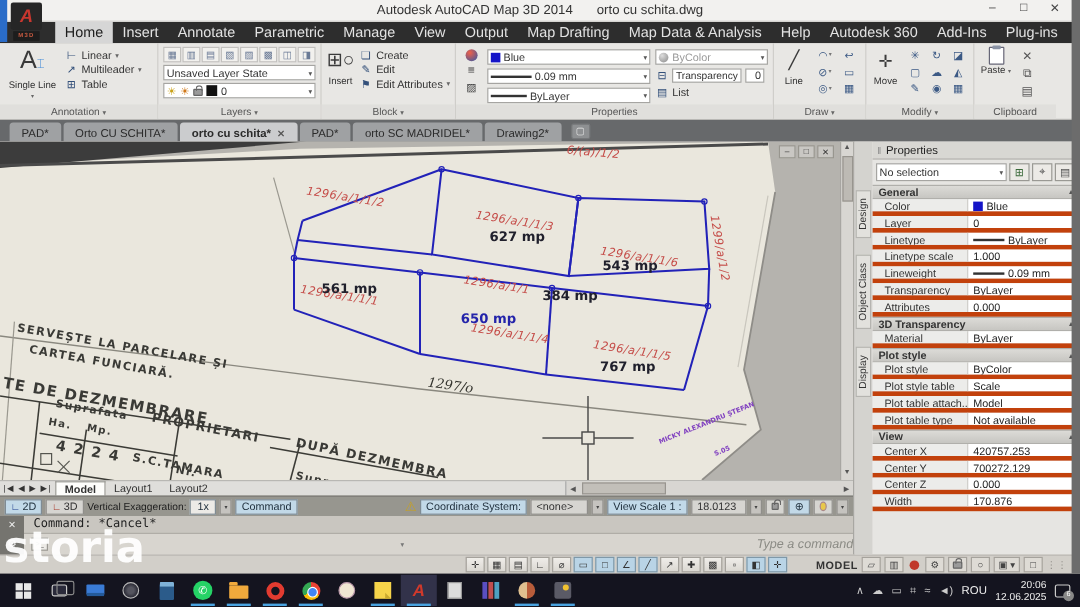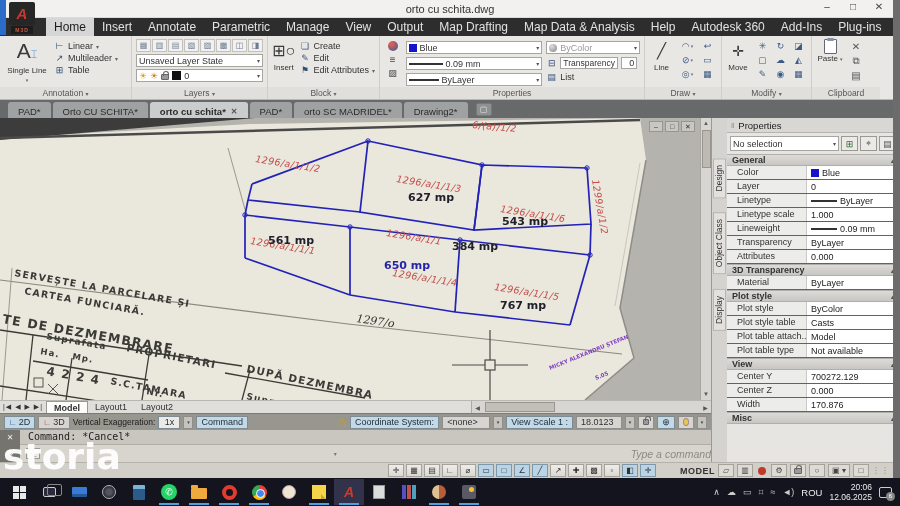--- a/index.html
+++ b/index.html
@@ -104,21 +104,21 @@
   #side-tabs{width:15px;background:#d4d3cf;display:flex;flex-direction:column;align-items:center;padding-top:40px;gap:14px;}
   .vtab{writing-mode:vertical-rl;transform:rotate(180deg);font-size:8.5px;color:#333;background:#e2e1dd;border:1px solid #b5b4b0;padding:6px 0;width:13px;text-align:center;}
   #pal-main{flex:1;display:flex;flex-direction:column;overflow:hidden;border-right:1px solid #9a9994;}
   #pal-title{height:15px;background:#d8d7d3;border-bottom:1px solid #b5b4b0;font-size:9.5px;color:#222;display:flex;align-items:center;gap:4px;padding-left:4px;}
   #pal-title .grip{color:#888;font-size:8px;}
   #pal-sel{height:21px;display:flex;align-items:center;gap:2px;padding:0 3px;}
   #pal-sel .combo{flex:1;height:15px;}
   .palbtn{width:17px;height:15px;border:1px solid #9a9994;background:#eceae6;font-size:9px;color:#3a6a3a;display:flex;align-items:center;justify-content:center;}
   .sec-hdr{height:12px;background:linear-gradient(#dcdbd7,#c7c6c2);border:1px solid #b0afab;border-left:none;border-right:none;font-size:9px;font-weight:bold;color:#333;display:flex;align-items:center;padding:0 5px;}
   .sec-hdr .up{margin-left:auto;font-size:6px;color:#555;}
-  .prow{display:grid;grid-template-columns:80px 1fr;height:14px;border-bottom:1px solid #c2410c;font-size:9px;}
+  .prow{display:grid;grid-template-columns:80px 1fr;height:14px;border-bottom:4px solid #c2410c;font-size:9px;}
   .prow .lbl{background:#ececea;color:#333;padding:1px 0 0 10px;border-right:1px solid #cac9c5;white-space:nowrap;overflow:hidden;}
   .prow .val{background:#fff;color:#222;padding:1px 0 0 4px;display:flex;align-items:center;gap:3px;white-space:nowrap;overflow:hidden;}
   .val .sw{width:8px;height:8px;background:#1414c8;display:inline-block;}
   .val .ln{width:26px;height:2px;background:#333;display:inline-block;}
   
   #bottomrow{height:16px;background:#d2cfc9;border-top:1px solid #b5b2ac;display:flex;align-items:center;padding:0 4px;gap:2px;}
   #toggles{display:flex;gap:2px;margin-left:384px;}
   .tgl{width:16px;height:13px;border:1px solid #a5a29c;background:linear-gradient(#efede9,#dbd8d2);font-size:8px;color:#333;display:flex;align-items:center;justify-content:center;}
   .tgl.on{background:#b9d4e6;border-color:#7f98a8;}
   #modelcluster{margin-left:auto;display:flex;align-items:center;gap:3px;}
@@ -168,20 +168,21 @@
 
 <div id="edge-blue"></div>
 <div id="edge-right"></div>
 
 <div id="titlebar">
   <div id="app-logo">
     <div class="cube">A</div>
     <div class="badge">M3D</div>
   </div>
   <div class="title">
+    <span>Autodesk AutoCAD Map 3D 2014</span>
       <span>orto cu schita.dwg</span>
   </div>
   <div id="win-controls">
     <span>–</span>
     <span>□</span>
     <span>✕</span>
   </div>
 </div>
 
 <div id="menubar">
@@ -662,60 +663,62 @@
           </div>
           <div class="prow">
             <span class="lbl">Plot style</span>
             <span class="val">
               <span>ByColor</span>
             </span>
           </div>
           <div class="prow">
             <span class="lbl">Plot style table</span>
             <span class="val">
-              <span>Casts</span>
+              <span>Scale</span>
             </span>
           </div>
           <div class="prow">
             <span class="lbl">Plot table attach...</span>
             <span class="val">
               <span>Model</span>
             </span>
           </div>
           <div class="prow">
             <span class="lbl">Plot table type</span>
             <span class="val">
               <span>Not available</span>
             </span>
           </div>
           <div class="sec-hdr">
             <span>View</span>
             <span class="up">▴</span>
           </div>
           <div class="prow">
+            <span class="lbl">Center X</span>
+            <span class="val">
+              <span>420757.253</span>
+            </span>
+          </div>
+          <div class="prow">
             <span class="lbl">Center Y</span>
             <span class="val">
               <span>700272.129</span>
             </span>
           </div>
           <div class="prow">
             <span class="lbl">Center Z</span>
             <span class="val">
               <span>0.000</span>
             </span>
           </div>
           <div class="prow">
             <span class="lbl">Width</span>
             <span class="val">
               <span>170.876</span>
             </span>
-          </div>
-          <div class="sec-hdr">
-            <span>Misc</span>
-            <span class="up">▴</span>
           </div>
         </div>
     </div>
   </div>
 </div>
 
 <div id="bottomrow">
   <div id="toggles">
       <span class="tgl">✛</span>
       <span class="tgl">▦</span>

